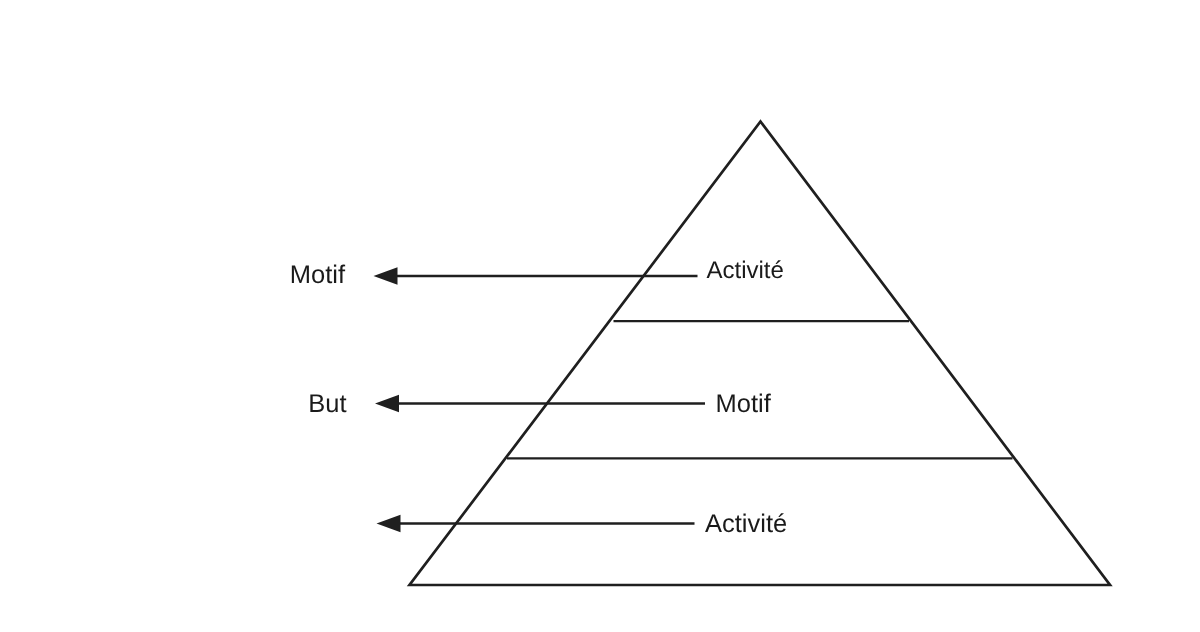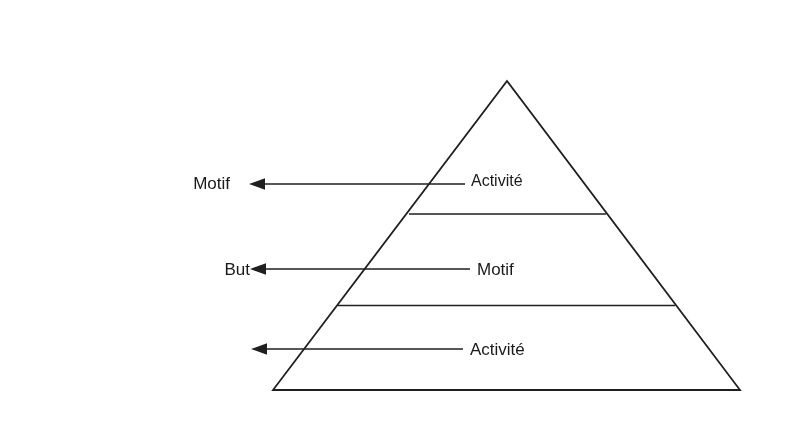--- a/index.html
+++ b/index.html
@@ -66,16 +66,16 @@
   </svg>
 
   <div class="lbl big" style="left:471px; top:181px;">Activité</div>
 
   <div class="lbl" style="left:477px; top:269px;">Motif</div>
 
   <div class="lbl" style="left:470px; top:349px;">Activité</div>
 
   <div class="lbl out" style="right:570px; top:183px;">Motif</div>
 
-  <div class="lbl out" style="right:550px; top:269px;">But</div>
+  <div class="lbl out" style="right:569px; top:269px;">But</div>
 
 
 </div>
 
 </body></html>

